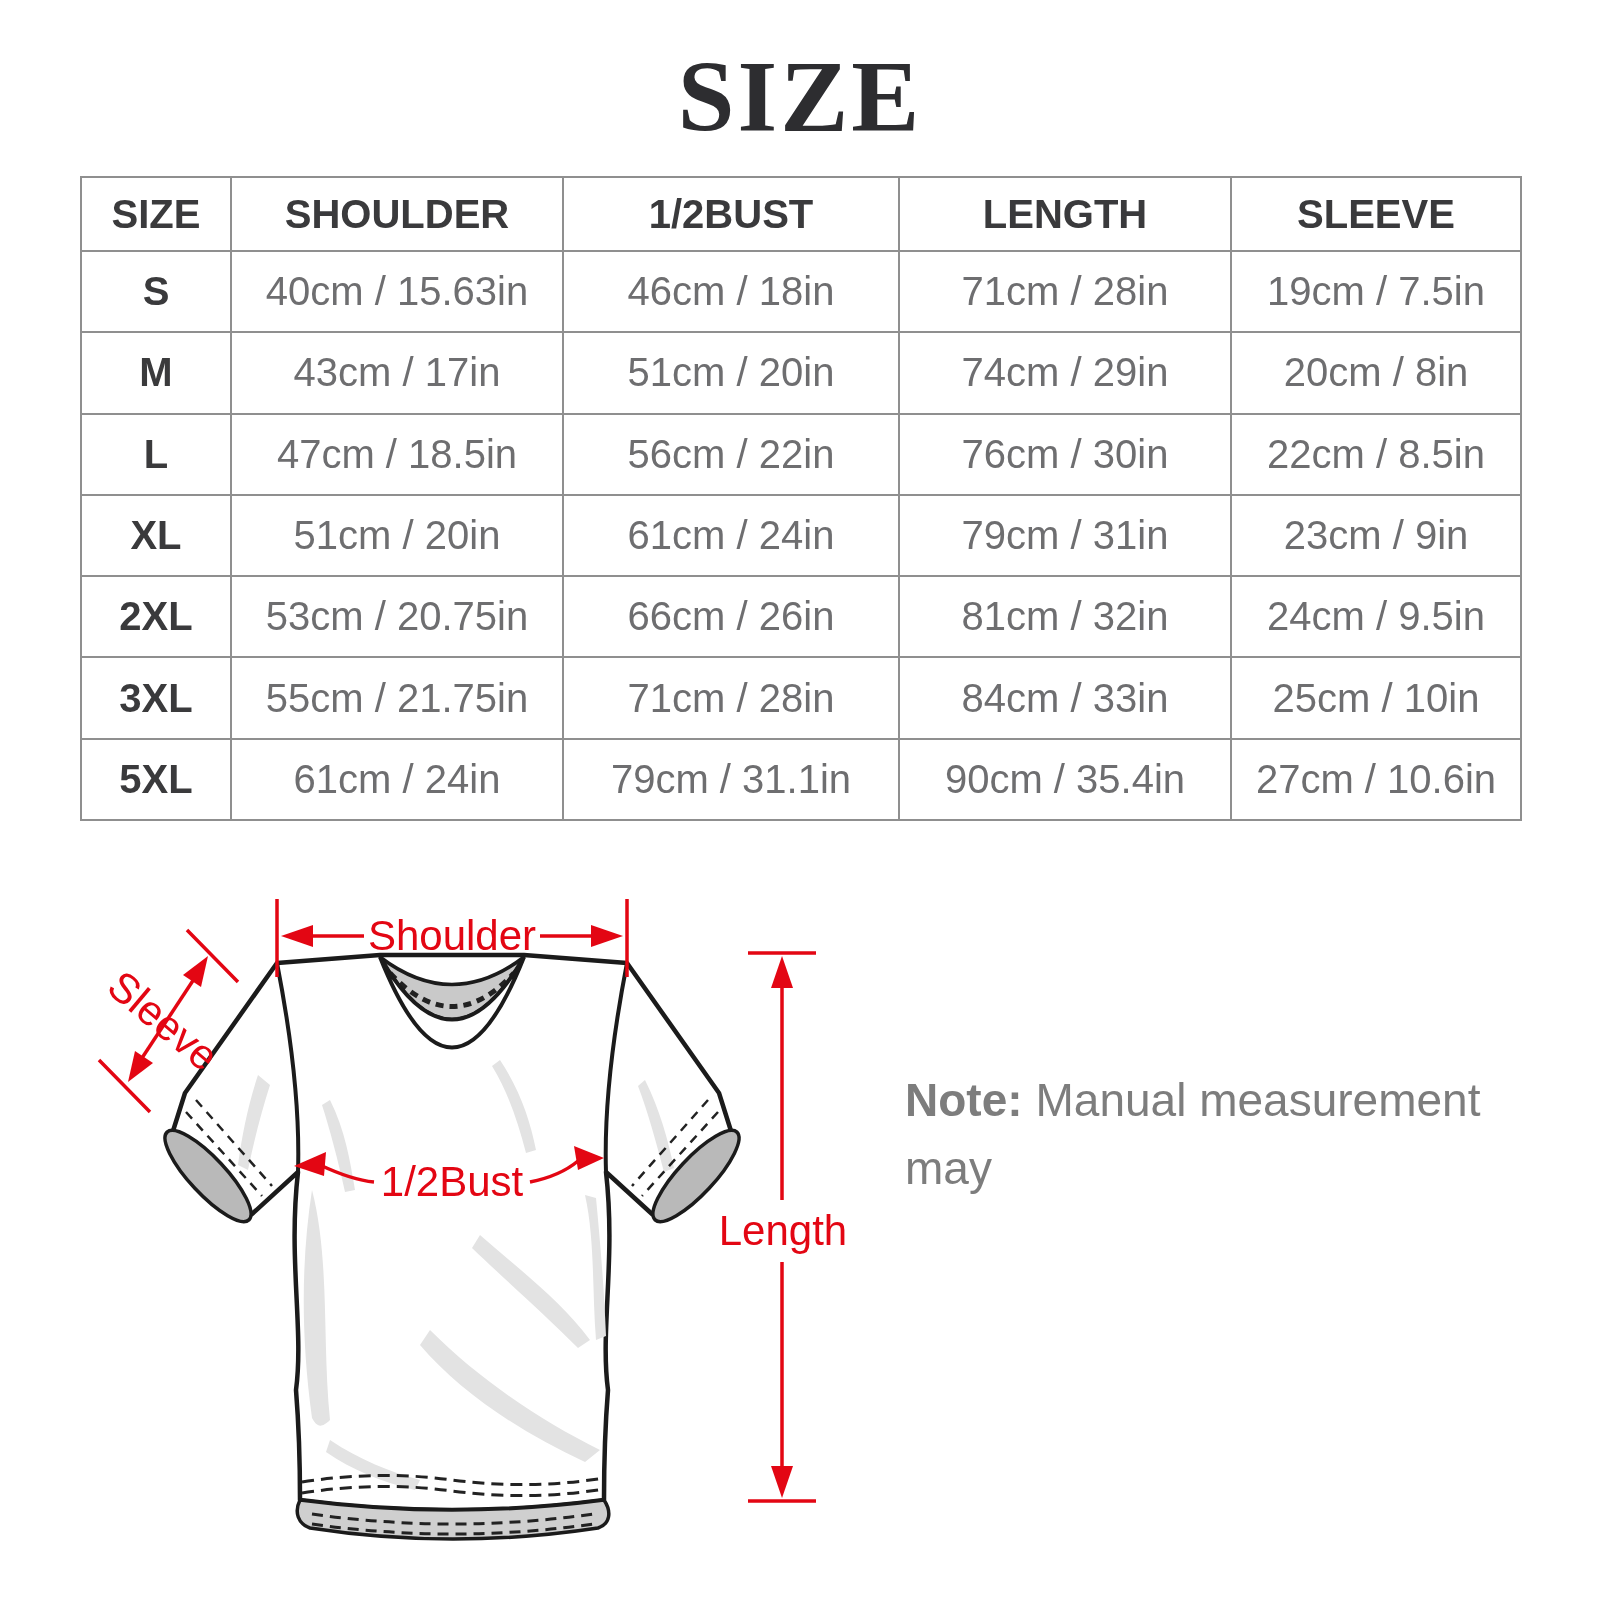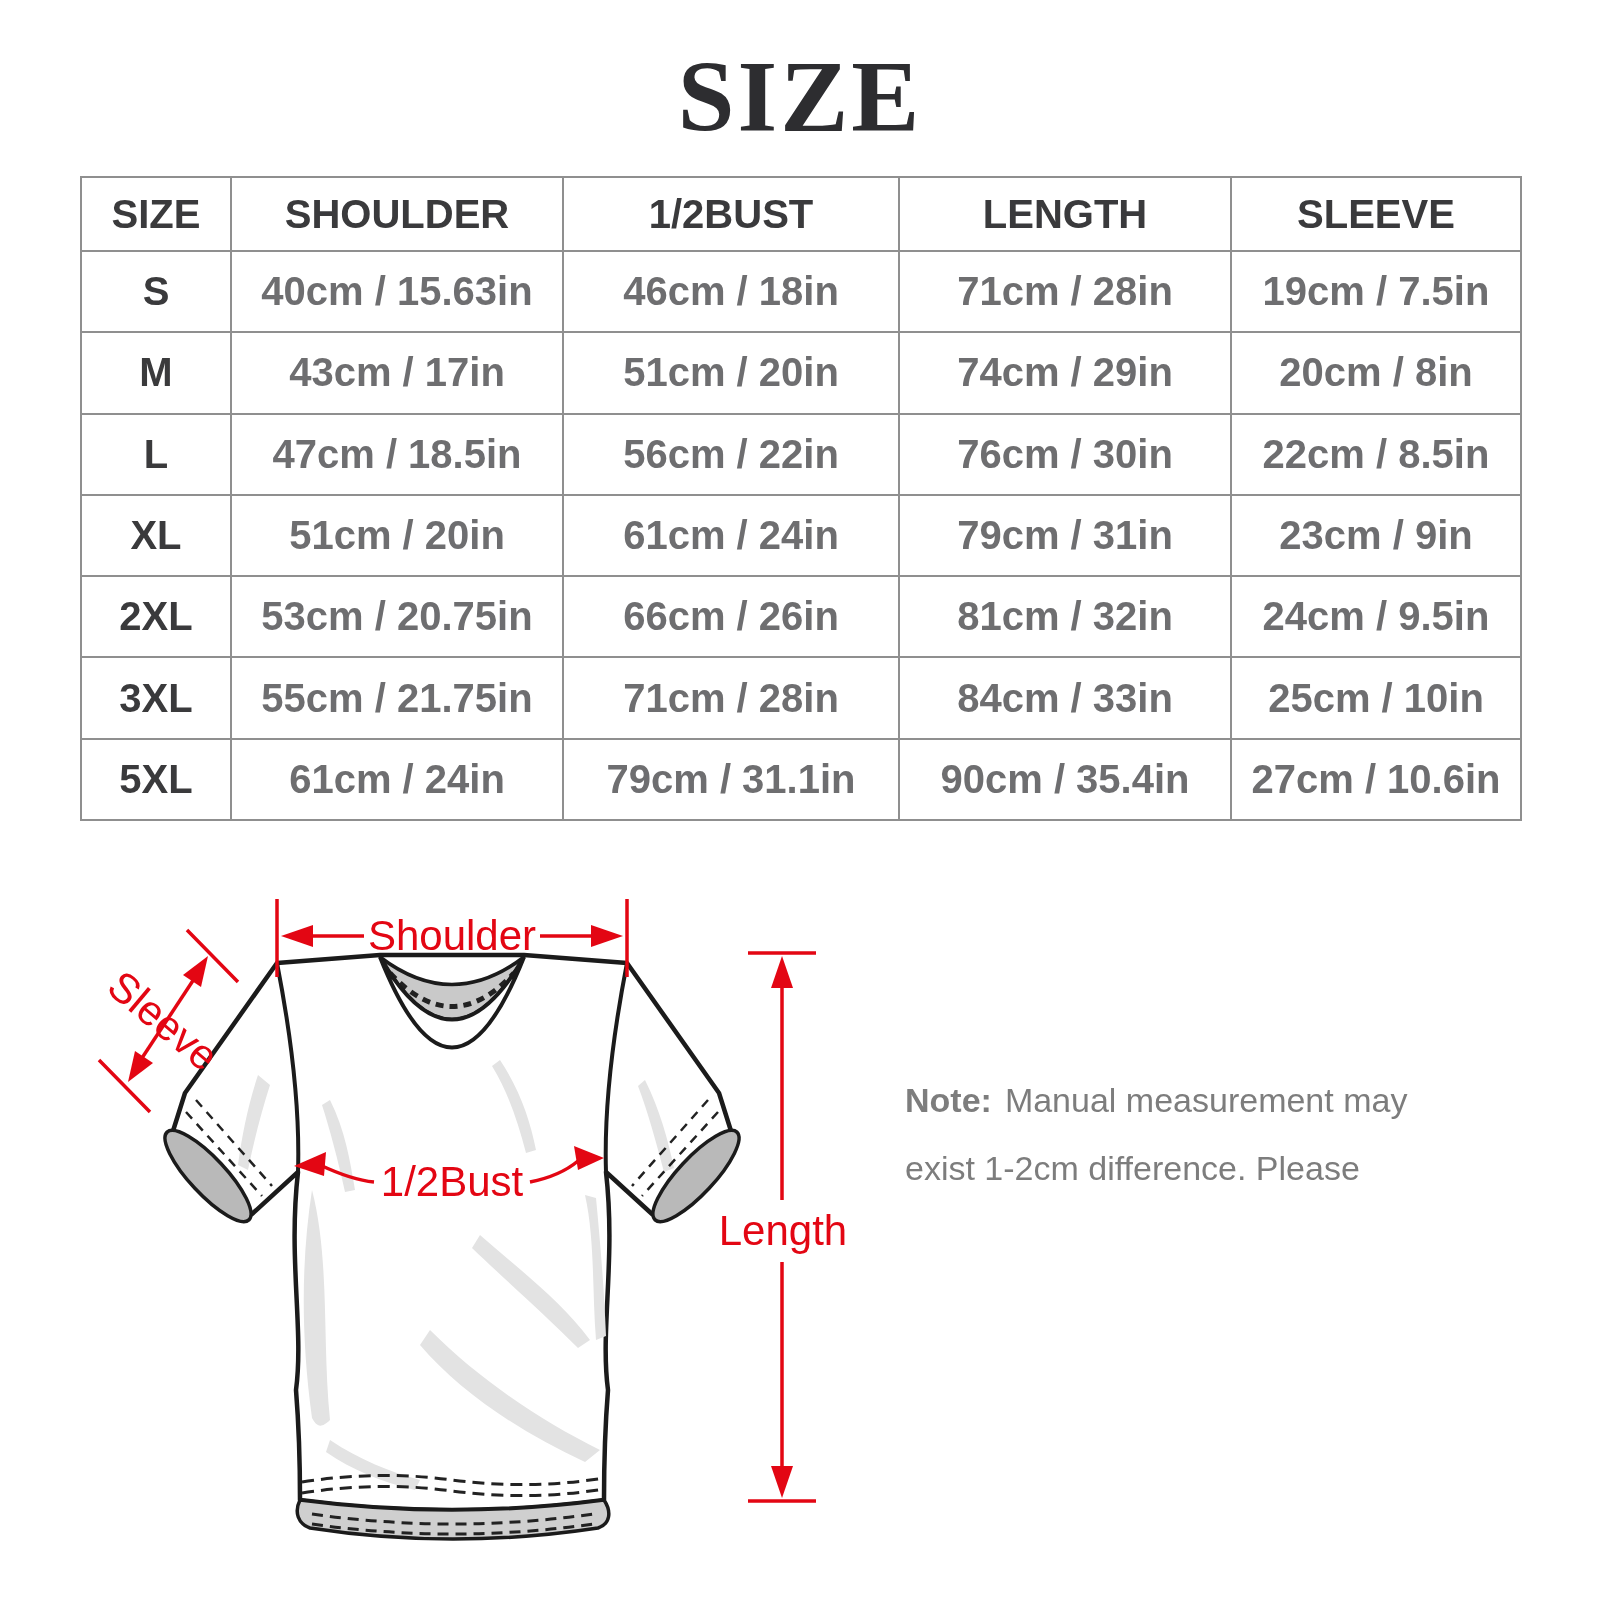--- a/index.html
+++ b/index.html
@@ -17,32 +17,31 @@
     border-collapse:collapse;table-layout:fixed;
   }
   table.size-table col.c0{width:150px}
   table.size-table col.c1{width:332px}
   table.size-table col.c2{width:336px}
   table.size-table col.c3{width:332px}
   table.size-table col.c4{width:290px}
   table.size-table th, table.size-table td{
     border:2px solid #8f8f8f;text-align:center;vertical-align:middle;
     padding:0;
-    font-weight:bold;
   }
   table.size-table tr{height:71px;}
   table.size-table th{
     font-size:40px;font-weight:bold;color:#3a3a3c;height:72px;
   }
   table.size-table td{font-size:40px;color:#6e6e70;}
   table.size-table td.rowlabel{font-weight:bold;color:#3a3a3c;}
   .diagram-svg{position:absolute;left:90px;top:880px;}
   .note{
     position:absolute;left:905px;top:1066px;width:660px;
-    font-size:34px;line-height:68px;color:#7d7d7d;
+    font-size:46px;line-height:68px;color:#7d7d7d;
   }
   .note .note-label{font-weight:bold;margin-right:13px;}
 </style>
 </head>
 <body>
 
 <div class="page-title">SIZE</div>
 
 <table class="size-table">
   <colgroup>
@@ -198,14 +197,13 @@
       <path d="M782,984 V1200 M782,1262 V1472" fill="none" stroke-width="3.5"></path>
       <polygon points="782,956 771,988 793,988" stroke="none"></polygon>
       <polygon points="782,1498 771,1466 793,1466" stroke="none"></polygon>
       <text x="783" y="1245" text-anchor="middle" font-size="42" stroke="none">Length</text>
     </g>
   </g>
 </svg>
 
 <div class="note">
   <div><span class="note-label">Note:</span><span>Manual measurement may</span></div>
-  <div>exist 1-2cm difference. Please</div>
 </div>
 
 </body></html>

